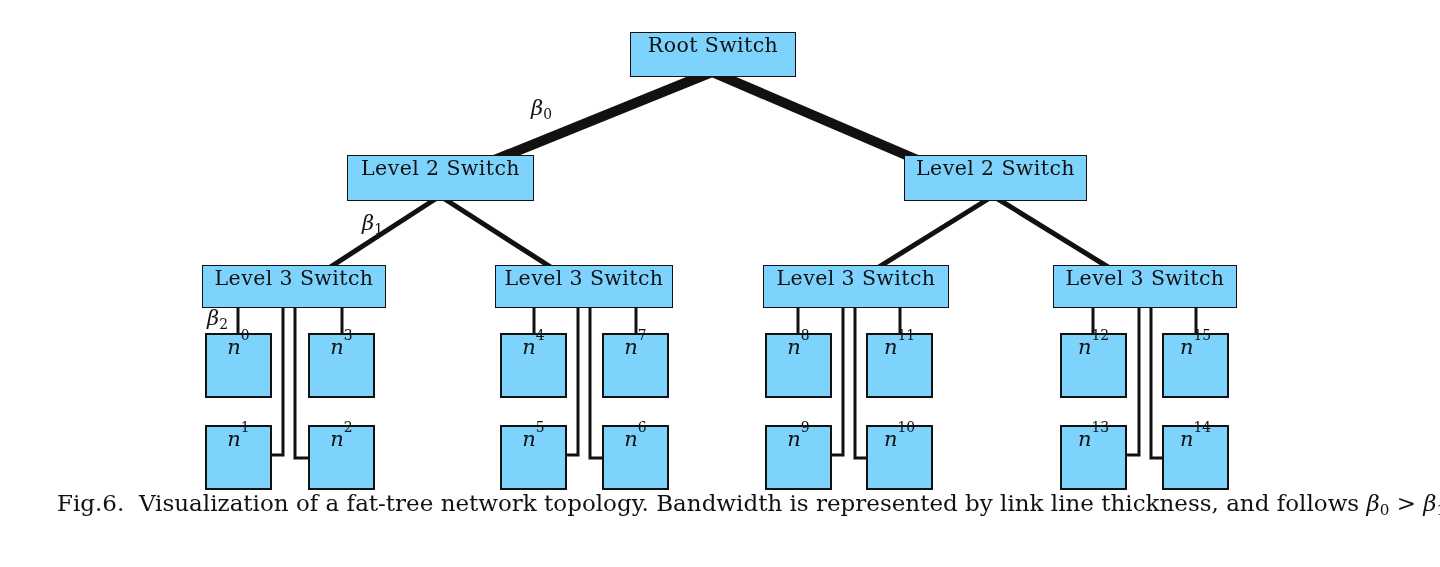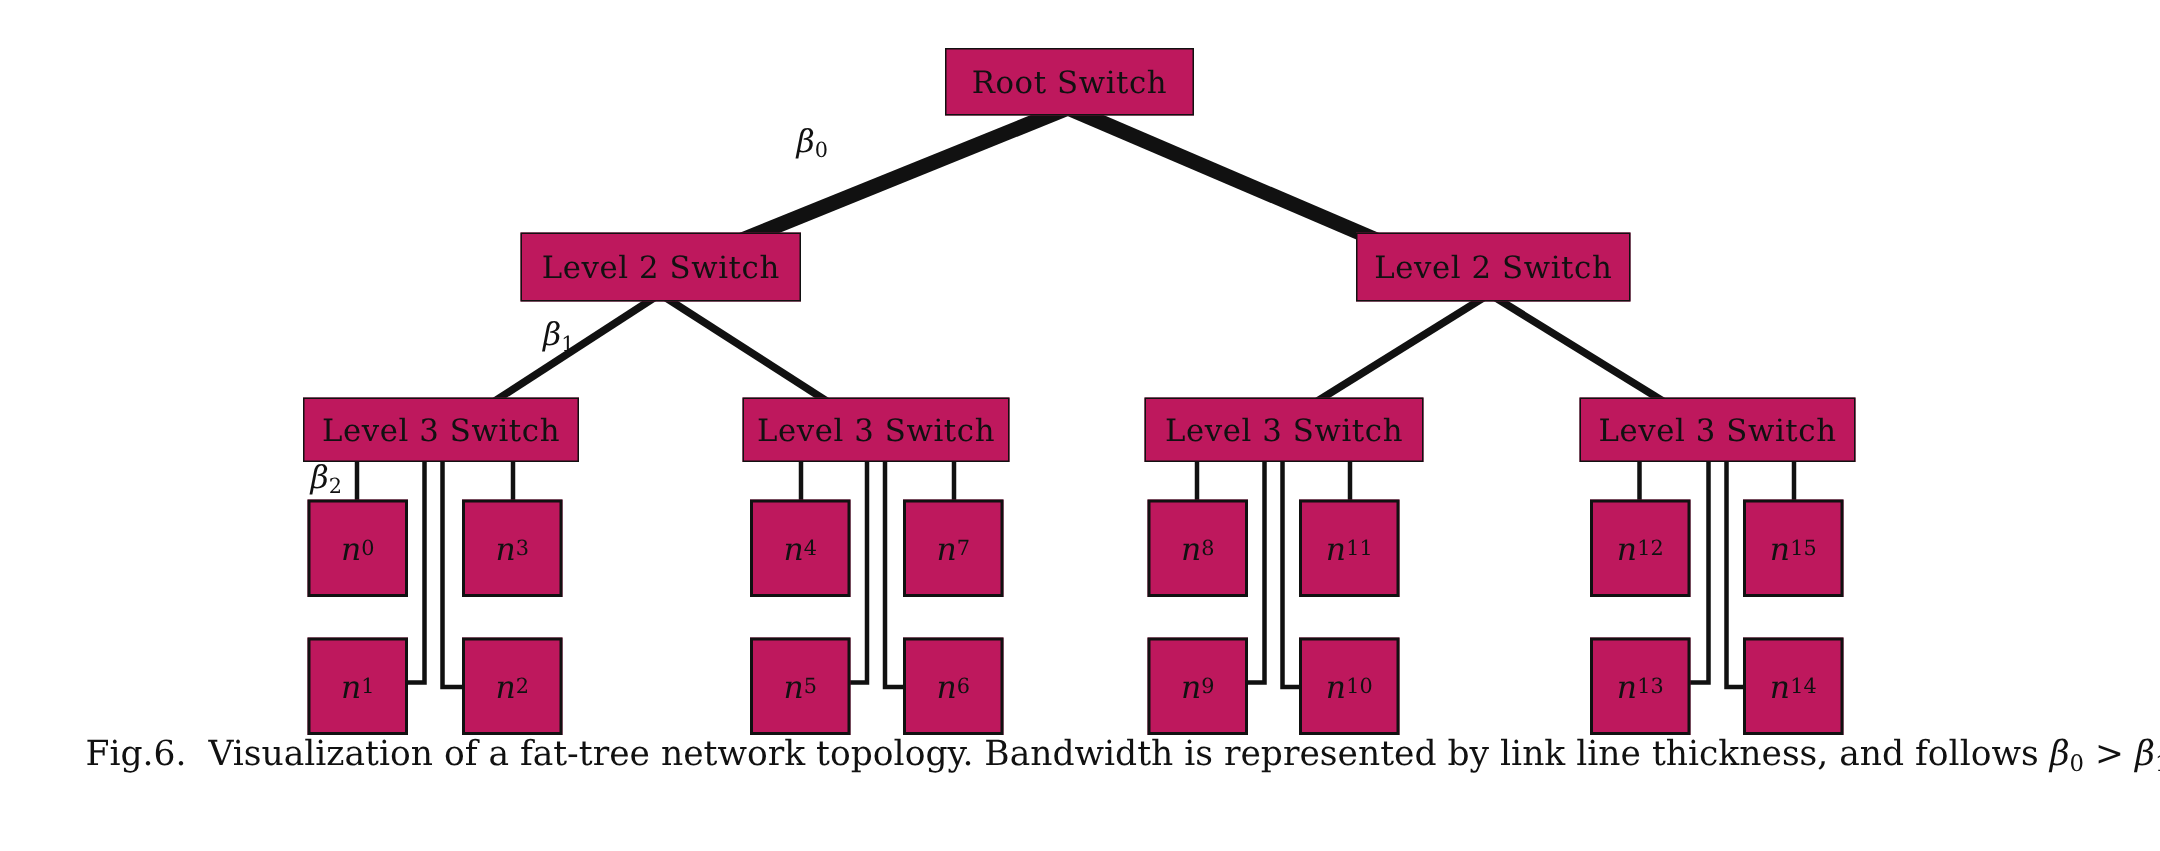--- a/index.html
+++ b/index.html
@@ -18,24 +18,23 @@
   }
   #links {
     position: absolute;
     left: 0;
     top: 0;
     z-index: 1;
   }
   .box {
     position: absolute;
     box-sizing: border-box;
-    background: #be185d;
+    background: #7dd3fc;
     border: 1.7px solid #111111;
     display: flex;
-    align-items: center;
     justify-content: center;
     z-index: 2;
   }
   .switch {
     font-size: 20.5px;
     letter-spacing: 0.4px;
   }
   .node {
     width: 67px;
     height: 65px;
@@ -128,21 +127,21 @@
   <div class="box switch" style="left:495px; top:265px; width:178px; height:43px;">
     <span>Level 3 Switch</span>
   </div>
   <div class="box switch" style="left:763px; top:265px; width:186px; height:43px;">
     <span>Level 3 Switch</span>
   </div>
   <div class="box switch" style="left:1053px; top:265px; width:184px; height:43px;">
     <span>Level 3 Switch</span>
   </div>
 
-  <div class="link-label" style="left:531px; top:82px;">
+  <div class="link-label" style="left:531px; top:96px;">
     <span class="mi">β</span><sub>0</sub>
   </div>
   <div class="link-label" style="left:315px; top:211px;margin-left:47px;">
     <span class="mi">β</span><sub>1</sub>
   </div>
   <div class="link-label" style="left:207px; top:306px;text-align:right;">
     <span class="mi">β</span><sub>2</sub>
   </div>
 
   <div class="box node" style="left:205px; top:333px;">

